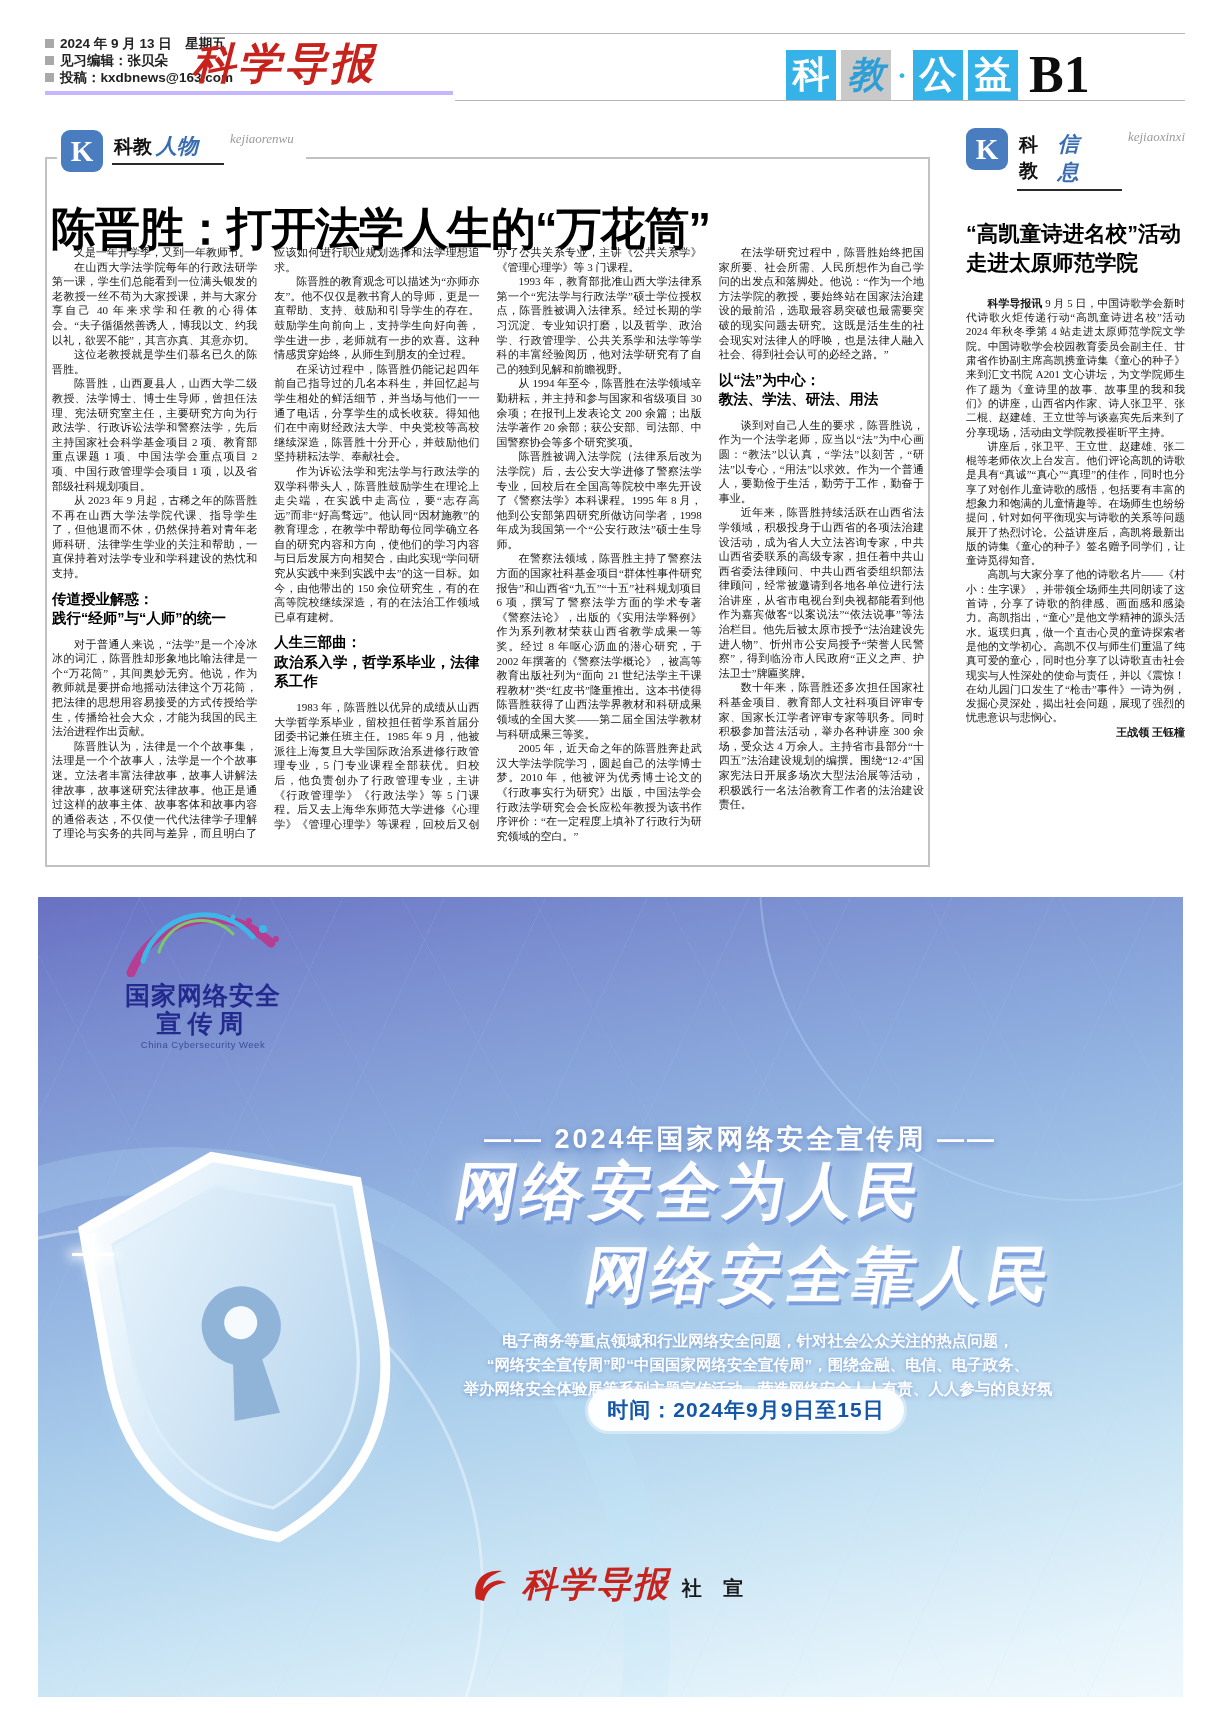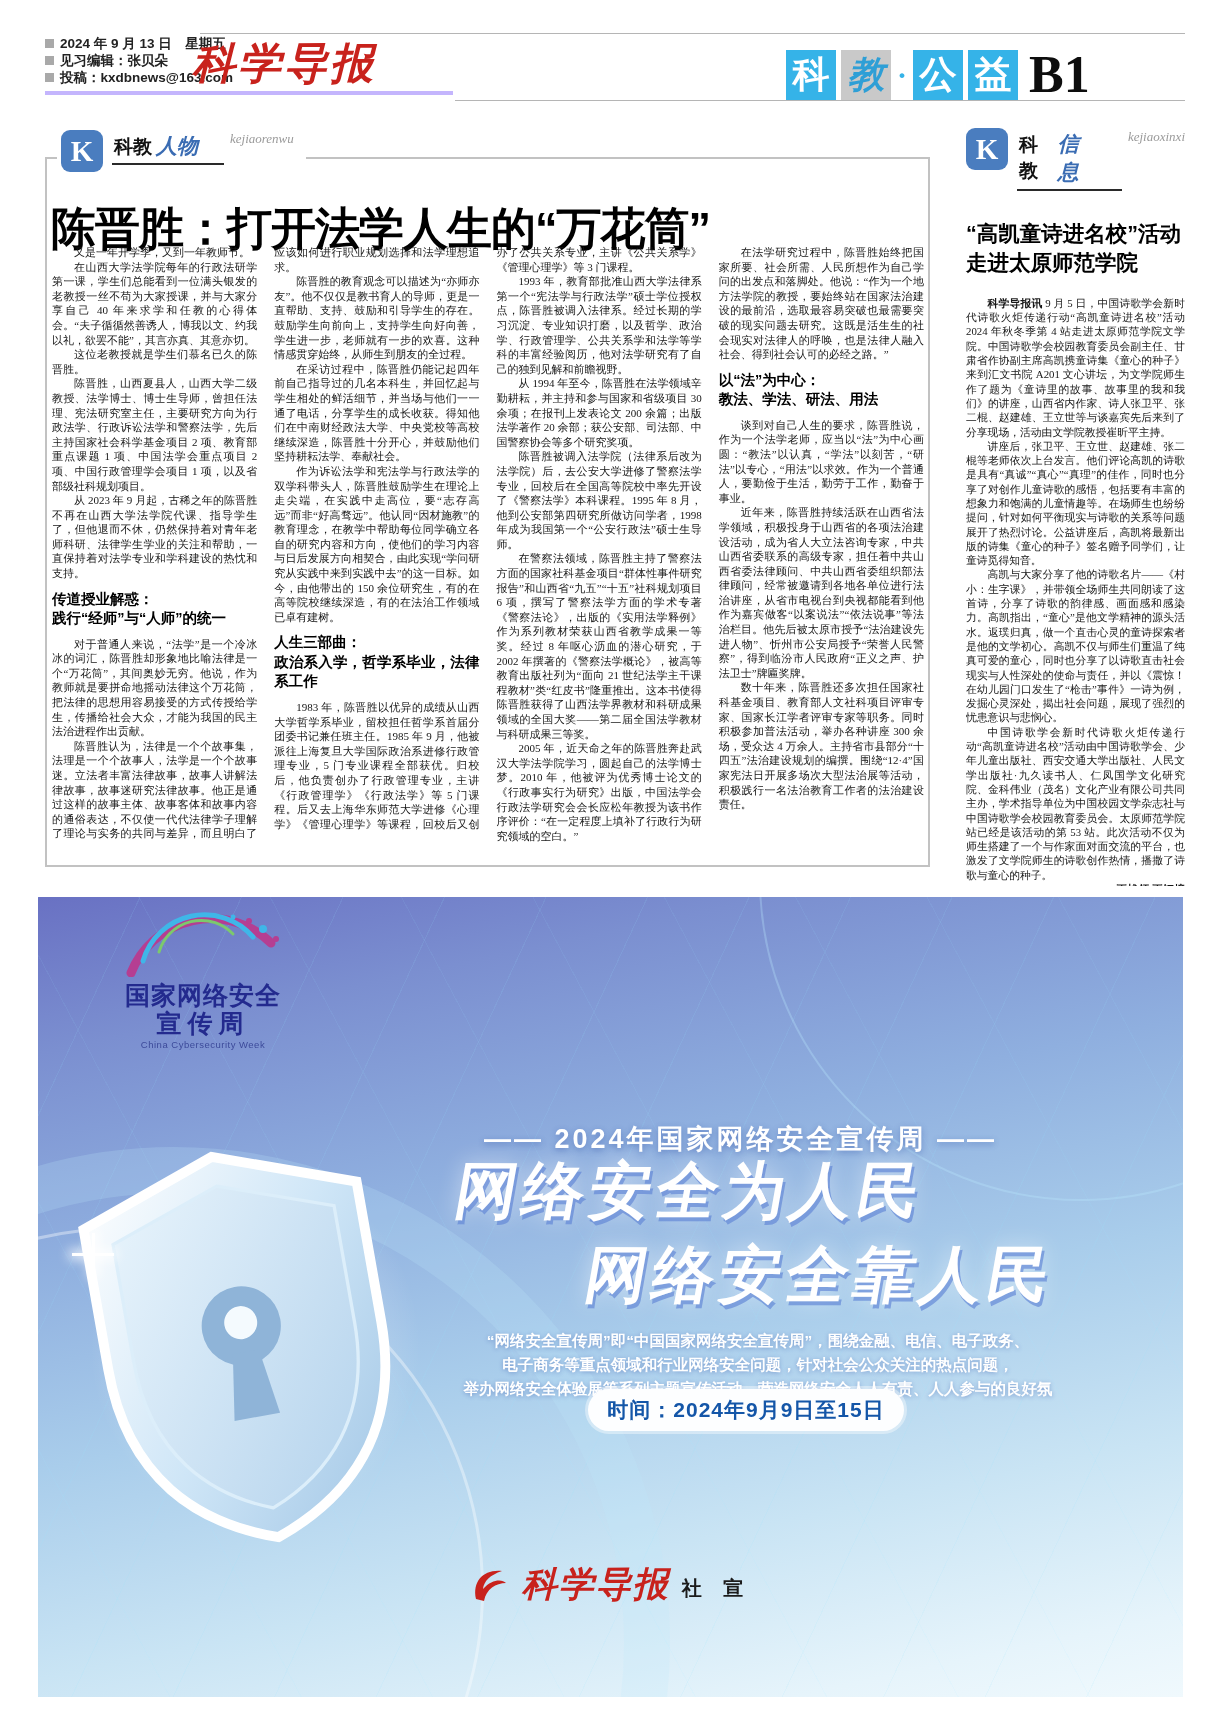--- a/index.html
+++ b/index.html
@@ -215,21 +215,20 @@
 
     <h2 class="side-headline">
       <div>“高凯童诗进名校”活动</div>
       <div>走进太原师范学院</div>
     </h2>
 
     <div class="side-body">
       <p><span class="lead">科学导报讯</span> <span>9 月 5 日，中国诗歌学会新时代诗歌火炬传递行动“高凯童诗进名校”活动 2024 年秋冬季第 4 站走进太原师范学院文学院。中国诗歌学会校园教育委员会副主任、甘肃省作协副主席高凯携童诗集《童心的种子》来到汇文书院 A201 文心讲坛，为文学院师生作了题为《童诗里的故事、故事里的我和我们》的讲座，山西省内作家、诗人张卫平、张二棍、赵建雄、王立世等与谈嘉宾先后来到了分享现场，活动由文学院教授崔昕平主持。</span></p>
       <p>讲座后，张卫平、王立世、赵建雄、张二棍等老师依次上台发言。他们评论高凯的诗歌是具有“真诚”“真心”“真理”的佳作，同时也分享了对创作儿童诗歌的感悟，包括要有丰富的想象力和饱满的儿童情趣等。在场师生也纷纷提问，针对如何平衡现实与诗歌的关系等问题展开了热烈讨论。公益讲座后，高凯将最新出版的诗集《童心的种子》签名赠予同学们，让童诗觅得知音。</p>
       <p>高凯与大家分享了他的诗歌名片——《村小：生字课》，并带领全场师生共同朗读了这首诗，分享了诗歌的韵律感、画面感和感染力。高凯指出，“童心”是他文学精神的源头活水。返璞归真，做一个直击心灵的童诗探索者是他的文学初心。高凯不仅与师生们重温了纯真可爱的童心，同时也分享了以诗歌直击社会现实与人性深处的使命与责任，并以《震惊！在幼儿园门口发生了“枪击”事件》一诗为例，发掘心灵深处，揭出社会问题，展现了强烈的忧患意识与悲悯心。</p>
-      <p>中国诗歌学会新时代诗歌火炬传递行动“高凯童诗进名校”活动由中国诗歌学会、少年儿童出版社、西安交通大学出版社、人民文学出版社·九久读书人、仁凤国学文化研究院、金科伟业（茂名）文化产业有限公司共同主办，学术指导单位为中国校园文学杂志社与中国诗歌学会校园教育委员会。太原师范学院站已经是该活动的第 53 站。此次活动不仅为师生搭建了一个与作家面对面交流的平台，也激发了文学院师生的诗歌创作热情，播撒了诗歌与童心的种子。</p>
       <p class="byline-side">王战领 王钰橦</p>
     </div>
   </aside>
 
   <section class="ad">
     <div class="ad-grid"></div>
     <div class="ring2"></div>
     <div class="ring1"></div>
     <div class="ring3"></div>
 
@@ -270,22 +269,22 @@
       </svg>
       <span class="spark v" style="left:12px;top:96px"></span>
       <span class="spark h" style="left:-8px;top:116px"></span>
     </div>
 
     <div class="ad-heading">—— 2024年国家网络安全宣传周 ——</div>
     <div class="slogan slogan1">网络安全为人民</div>
     <div class="slogan slogan2">网络安全靠人民</div>
 
     <div class="ad-para">
+      <div>电子商务等重点领域和行业网络安全问题，针对社会公众关注的热点问题，</div>
       <div>“网络安全宣传周”即“中国国家网络安全宣传周”，围绕金融、电信、电子政务、</div>
-      <div>电子商务等重点领域和行业网络安全问题，针对社会公众关注的热点问题，</div>
       <div>举办网络安全体验展等系列主题宣传活动，营造网络安全人人有责、人人参与的良好氛围。</div>
     </div>
 
     <div class="ad-time">时间：2024年9月9日至15日</div>
 
     <div class="ad-footer">
       <svg width="40" height="40" viewBox="0 0 40 40">
         <path d="M6 34 C2 16 14 4 32 6 C20 10 14 16 13 24 C22 14 32 14 36 18 C26 18 16 24 14 36 Z" fill="#c8221c"></path>
       </svg>
       <span class="foot-brand">科学导报</span>

